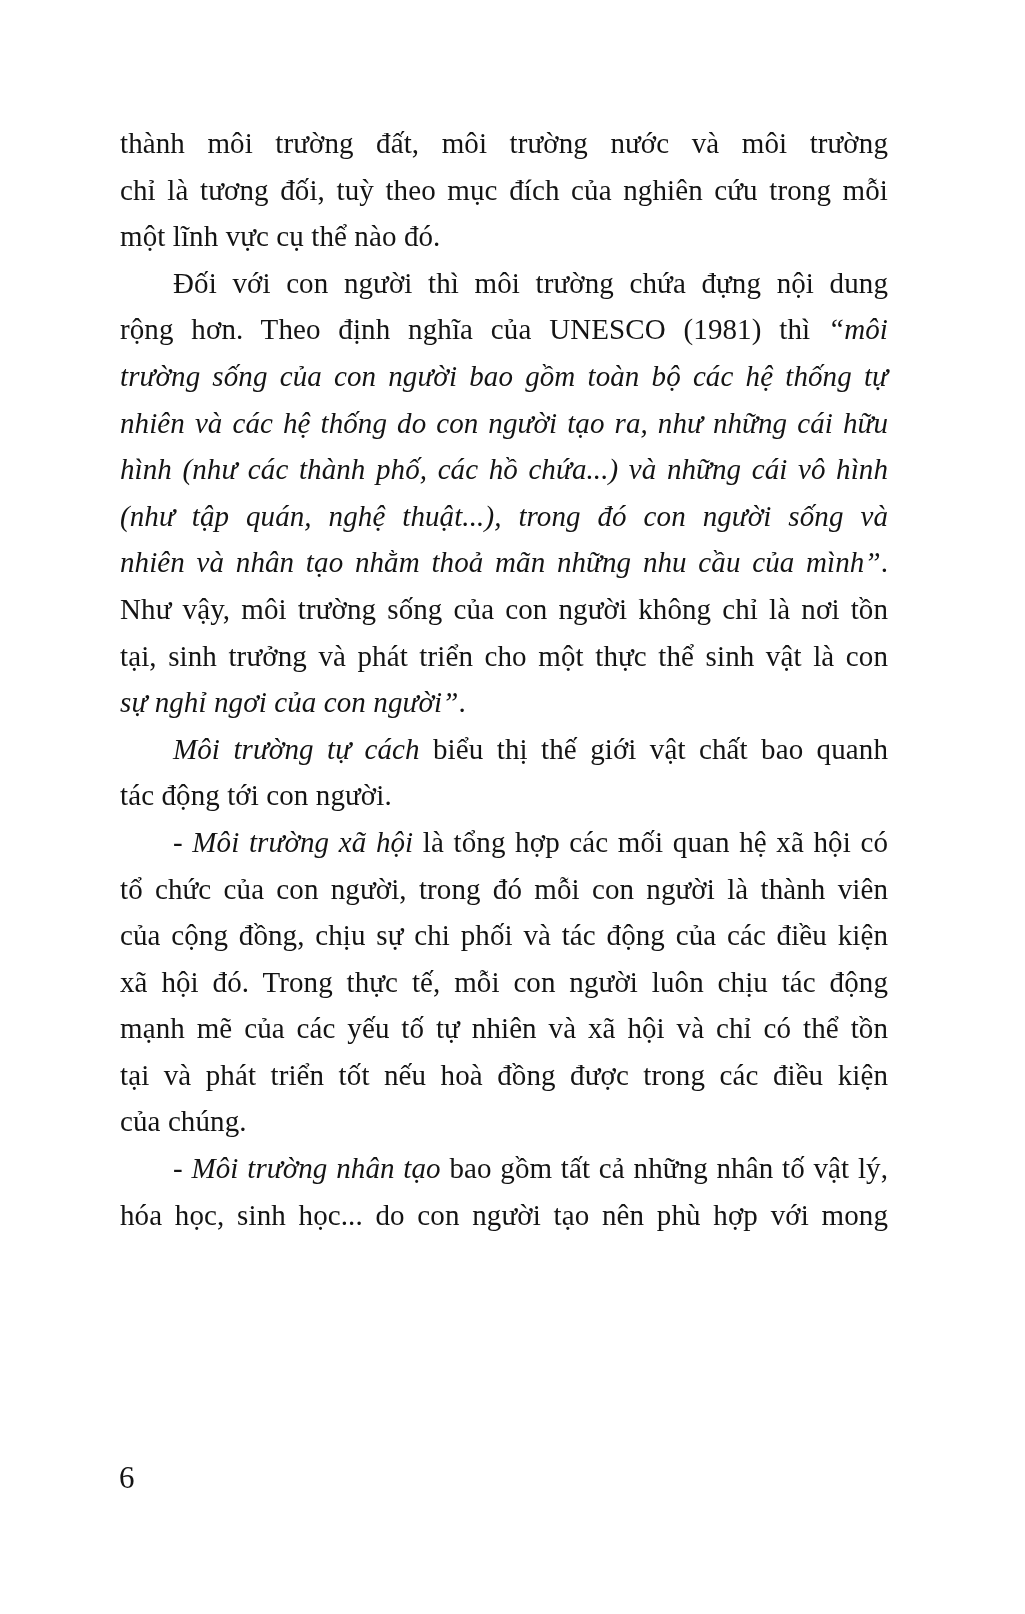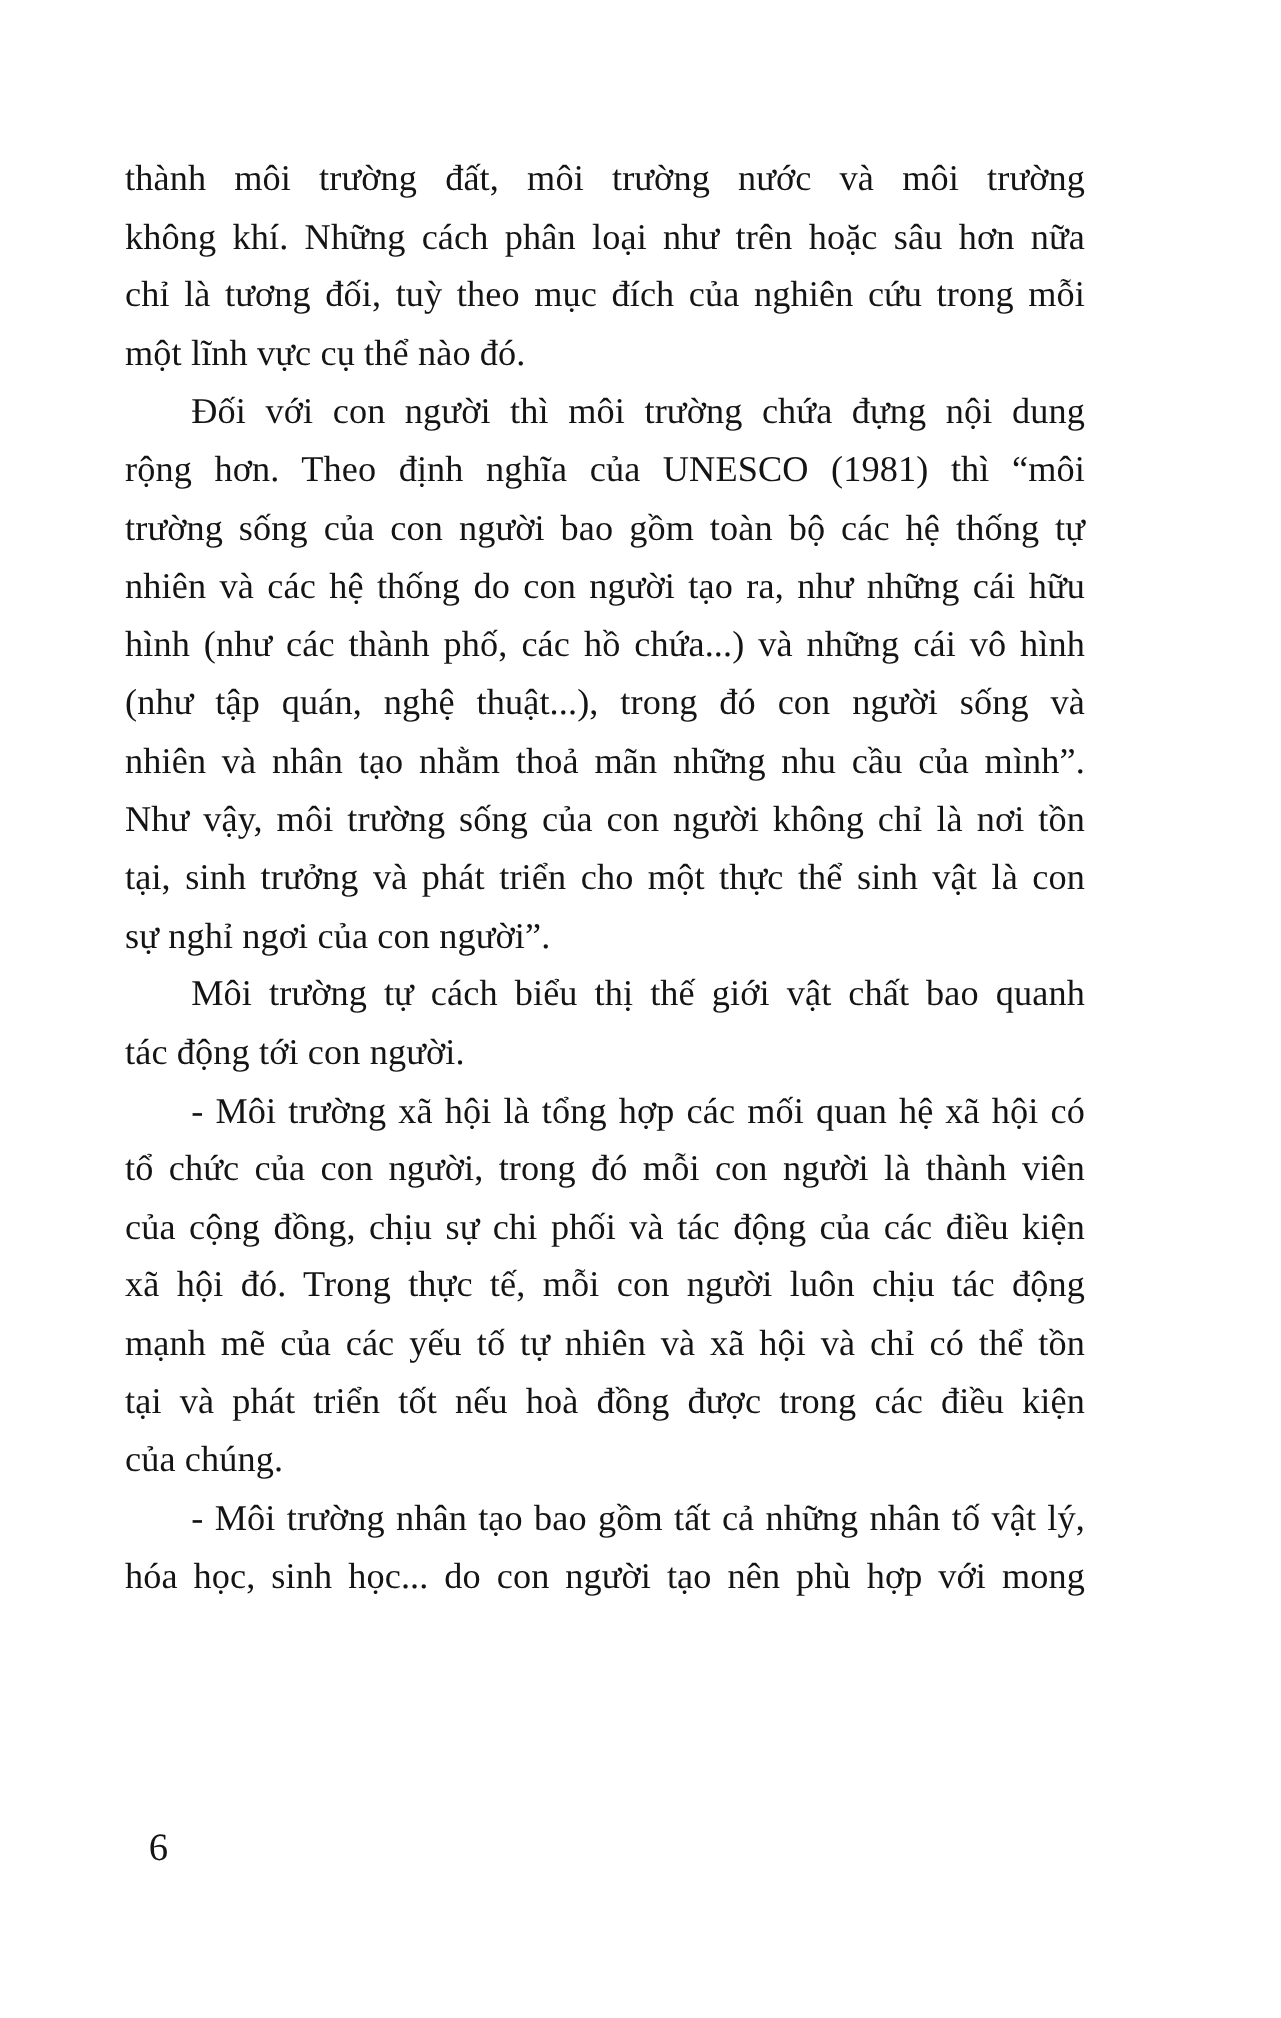--- a/index.html
+++ b/index.html
@@ -15,21 +15,21 @@
     font-family: "Liberation Serif", "DejaVu Serif", serif;
     color: #141414;
   }
   .sheet {
     position: absolute;
     inset: 0;
     background: #ffffff;
   }
   .text-block {
     position: absolute;
-    left: 100px;
+    left: 120px;
     top: 120px;
     width: 768px;
   }
   .line {
     display: block;
     width: 100%;
     height: 46.6px;
     line-height: 46.6px;
     font-size: 29px;
     text-align: justify;
@@ -37,37 +37,36 @@
     white-space: normal;
     letter-spacing: 0.1px;
   }
   .line.last {
     text-align-last: left;
   }
   .line.indent {
     text-indent: 53px;
   }
   .rm { font-style: normal; }
-  .it { }
+  .it { font-style: italic; }
   .page-number {
     position: absolute;
     left: 119px;
     top: 1458px;
     font-size: 31px;
     line-height: 40px;
     color: #141414;
   }
 </style>
 </head>
 <body>
 
 <div class="sheet">
   <div class="text-block">
       <div class="line"><span class="rm">thành môi trường đất, môi trường nước và môi trường</span></div>
-      <div class="line"><span class="rm">không khí. Những cách phân loại như trên hoặc sâu hơn nữa</span></div>
       <div class="line"><span class="rm">chỉ là tương đối, tuỳ theo mục đích của nghiên cứu trong mỗi</span></div>
       <div class="line last"><span class="rm">một lĩnh vực cụ thể nào đó.</span></div>
       <div class="line indent"><span class="rm">Đối với con người thì môi trường chứa đựng nội dung</span></div>
       <div class="line"><span class="rm">rộng hơn. Theo định nghĩa của UNESCO (1981) thì </span><span class="it">“môi</span></div>
       <div class="line"><span class="it">trường sống của con người bao gồm toàn bộ các hệ thống tự</span></div>
       <div class="line"><span class="it">nhiên và các hệ thống do con người tạo ra, như những cái hữu</span></div>
       <div class="line"><span class="it">hình (như các thành phố, các hồ chứa...) và những cái vô hình</span></div>
       <div class="line"><span class="it">(như tập quán, nghệ thuật...), trong đó con người sống và</span></div>
       <div class="line"><span class="it">nhiên và nhân tạo nhằm thoả mãn những nhu cầu của mình”</span><span class="rm">.</span></div>
       <div class="line"><span class="rm">Như vậy, môi trường sống của con người không chỉ là nơi tồn</span></div>

